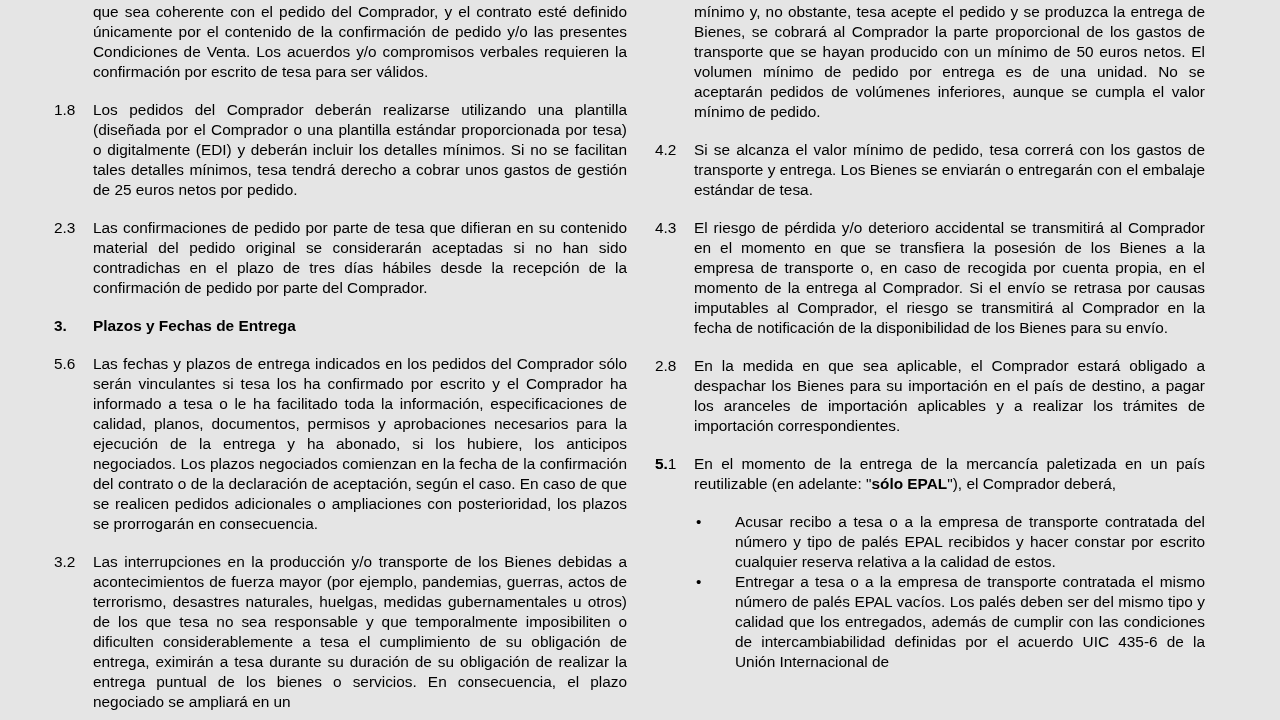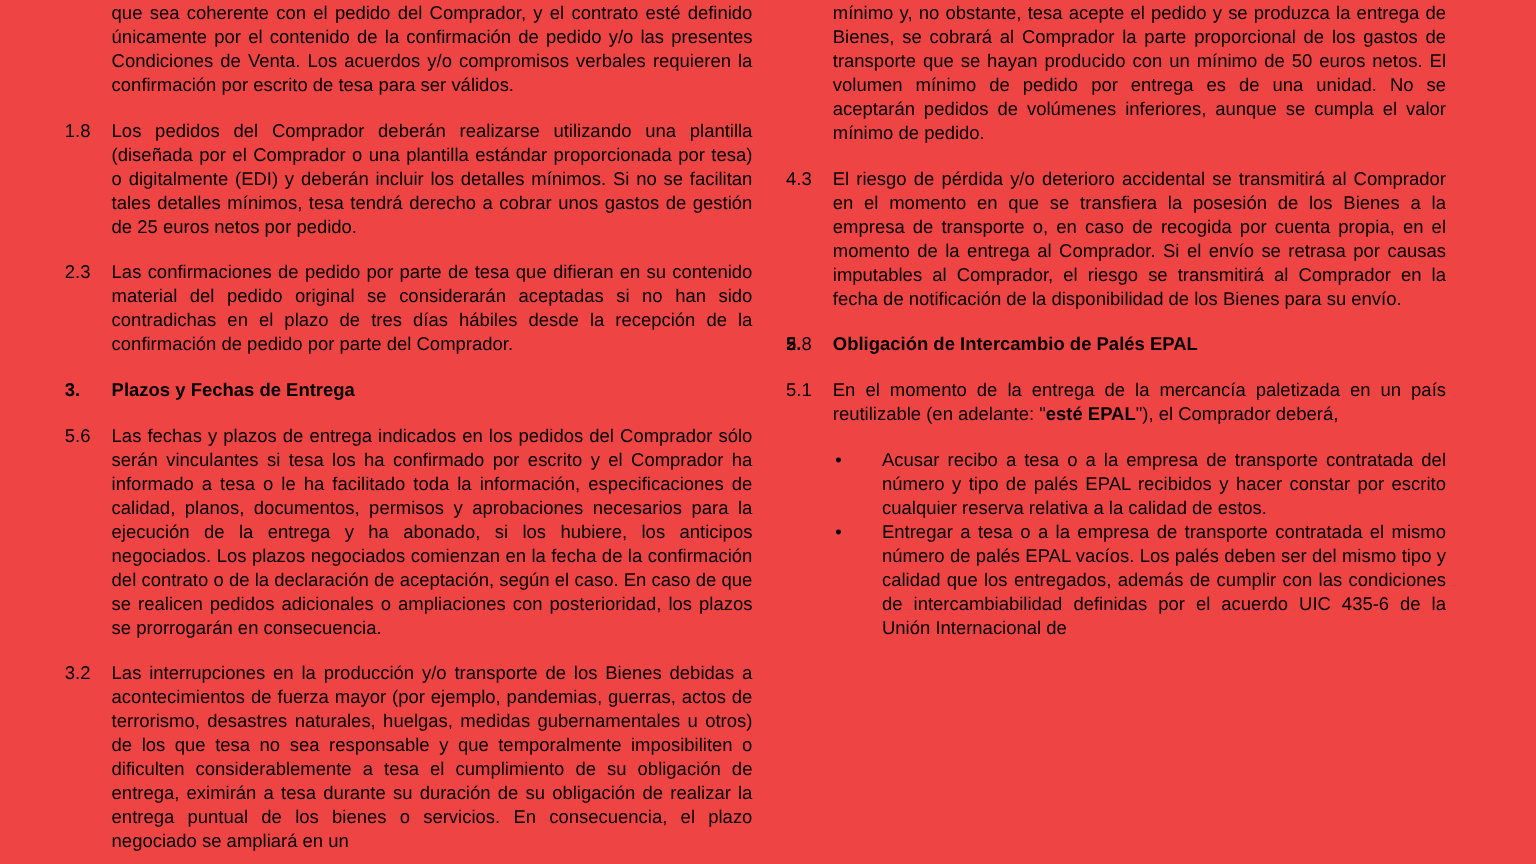--- a/index.html
+++ b/index.html
@@ -7,21 +7,21 @@
     padding: 0;
     width: 1280px;
     height: 720px;
     overflow: hidden;
     background: #ffffff;
   }
   .page {
     position: relative;
     width: 1280px;
     height: 720px;
-    background: #ef4444;
+    background: #e5e5e5;
     overflow: hidden;
     font-family: "Liberation Sans", "DejaVu Sans", sans-serif;
     font-size: 15.4px;
     line-height: 20px;
     color: #000000;
     -webkit-font-smoothing: antialiased;
   }
   .col {
     position: absolute;
     top: -18px;
@@ -111,38 +111,42 @@
   <div class="col col-right">
 
     <div class="block clipped-line">
       
     </div>
 
     <div class="block">
       <span>mínimo y, no obstante, tesa acepte el pedido y se produzca la entrega de Bienes, se cobrará al Comprador la parte proporcional de los gastos de transporte que se hayan producido con un mínimo de 50 euros netos. El volumen mínimo de pedido por entrega es de una unidad. No se aceptarán pedidos de volúmenes inferiores, aunque se cumpla el valor mínimo de pedido.</span>
     </div>
 
+    <div class="block">
+      <span class="num">4.2</span>
+      <span>Si se alcanza el valor mínimo de pedido, tesa correrá con los gastos de transporte y entrega. Los Bienes se enviarán o entregarán con el embalaje estándar de tesa.</span>
+    </div>
 
     <div class="block">
       <span class="num">4.3</span>
       <span>El riesgo de pérdida y/o deterioro accidental se transmitirá al Comprador en el momento en que se transfiera la posesión de los Bienes a la empresa de transporte o, en caso de recogida por cuenta propia, en el momento de la entrega al Comprador. Si el envío se retrasa por causas imputables al Comprador, el riesgo se transmitirá al Comprador en la fecha de notificación de la disponibilidad de los Bienes para su envío.</span>
     </div>
 
     <div class="block">
       <span class="num">2.8</span>
+      <span>En la medida en que sea aplicable, el Comprador estará obligado a despachar los Bienes para su importación en el país de destino, a pagar los aranceles de importación aplicables y a realizar los trámites de importación correspondientes.</span>
     </div>
 
     <div class="block heading">
       <span class="num">5.</span>
-      <span>Obligación de Intercambio de Palés EPAL</span>
     </div>
 
     <div class="block">
       <span class="num">5.1</span>
-      <span>En el momento de la entrega de la mercancía paletizada en un país reutilizable (en adelante: "</span><b>esté EPAL</b><span>"), el Comprador deberá,</span>
+      <span>En el momento de la entrega de la mercancía paletizada en un país reutilizable (en adelante: "</span><b>sólo EPAL</b><span>"), el Comprador deberá,</span>
     </div>
 
     <div class="bullet-item">
       <span class="marker">•</span>
       <span>Acusar recibo a tesa o a la empresa de transporte contratada del número y tipo de palés EPAL recibidos y hacer constar por escrito cualquier reserva relativa a la calidad de estos.</span>
     </div>
 
     <div class="bullet-item">
       <span class="marker">•</span>
       <span>Entregar a tesa o a la empresa de transporte contratada el mismo número de palés EPAL vacíos. Los palés deben ser del mismo tipo y calidad que los entregados, además de cumplir con las condiciones de intercambiabilidad definidas por el acuerdo UIC 435-6 de la Unión Internacional de</span>

